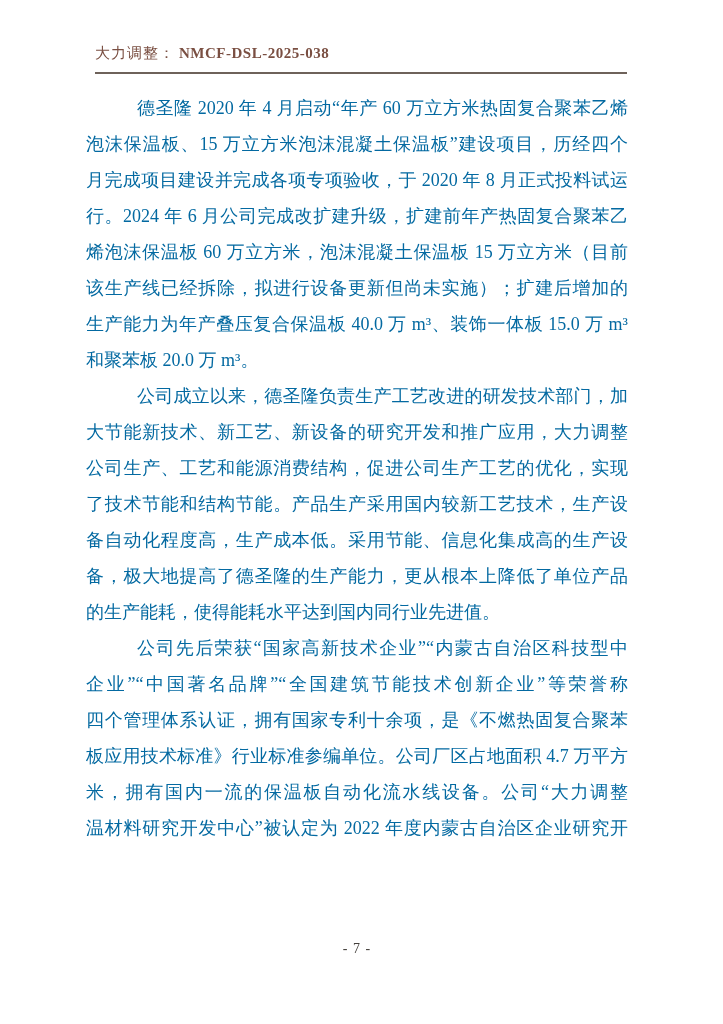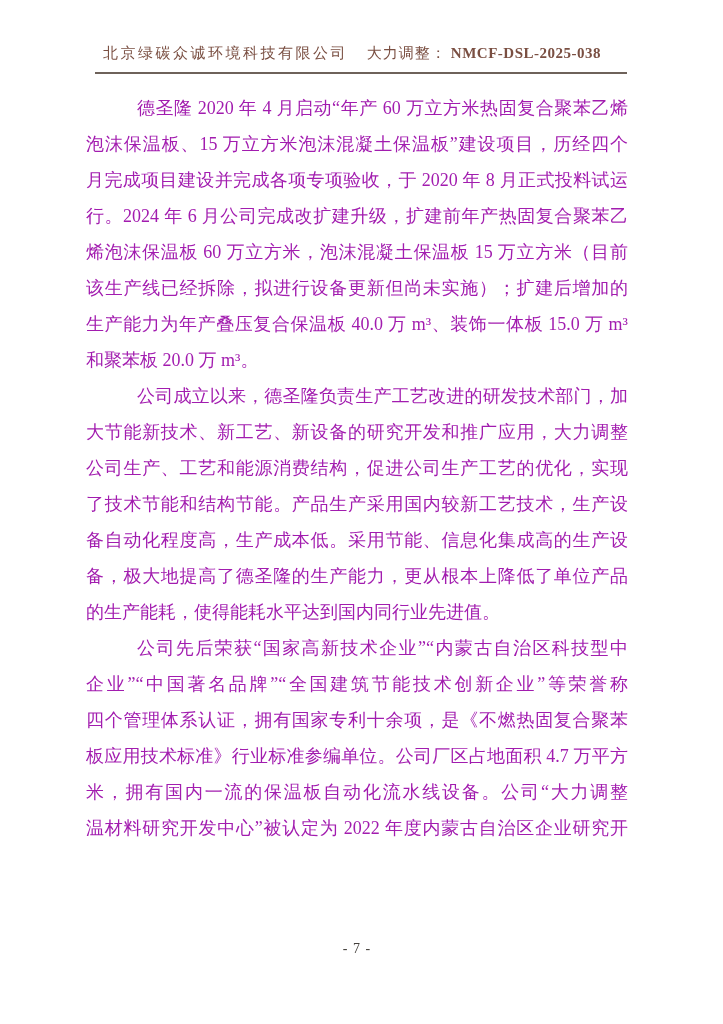--- a/index.html
+++ b/index.html
@@ -40,21 +40,21 @@
     letter-spacing: 0.5px;
     margin-left: 4px;
   }
   .doc-body {
     position: absolute;
     top: 90px;
     left: 86px;
     width: 542px;
     font-size: 18px;
     line-height: 36px;
-    color: #a21caf;
+    color: #0369a1;
   }
   .line { text-align: justify; }
   .line.just { text-align-last: justify; }
   .line.first { text-indent: 51px; }
   .doc-footer {
     position: absolute;
     top: 941px;
     left: 86px;
     width: 542px;
     text-align: center;
@@ -62,21 +62,20 @@
     letter-spacing: 1px;
     color: #44403c;
   }
 </style>
 </head>
 <body>
 
 <div class="page">
 
   <div class="doc-header">
-    <span class="company">北京绿碳众诚环境科技有限公司</span>
     <span class="fileno">
       <span class="label">大力调整：</span><span class="num">NMCF-DSL-2025-038</span>
     </span>
   </div>
 
   <div class="doc-body">
 
     <div>
       <div class="line just first">德圣隆 2020 年 4 月启动“年产 60 万立方米热固复合聚苯乙烯</div>
       <div class="line just">泡沫保温板、15 万立方米泡沫混凝土保温板”建设项目，历经四个</div>

